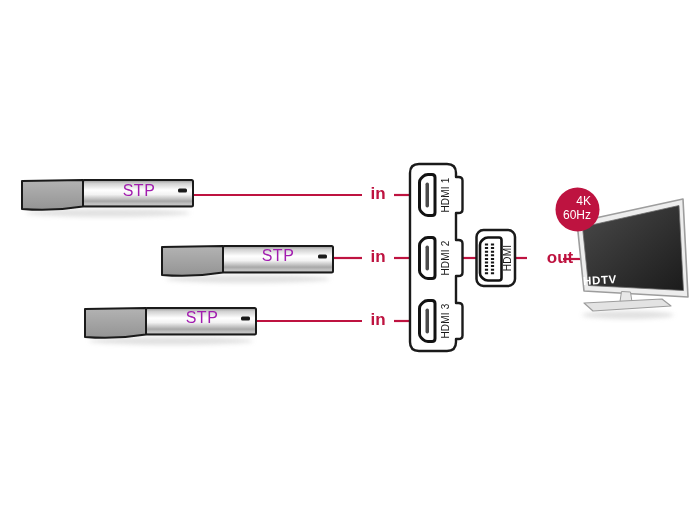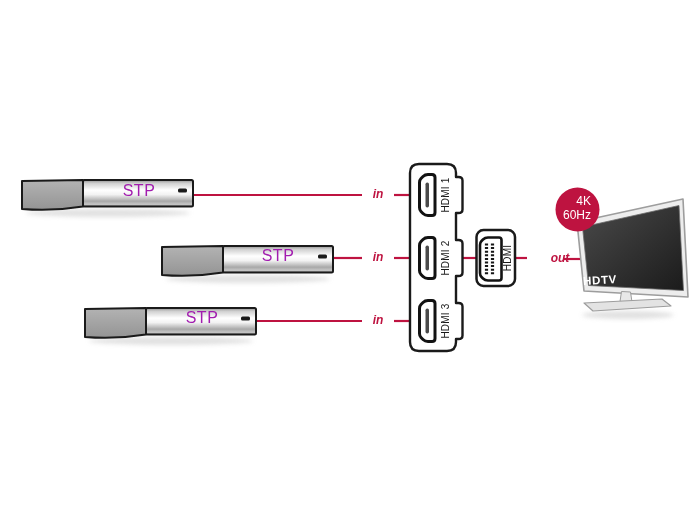--- a/index.html
+++ b/index.html
@@ -28,21 +28,21 @@
   .tv-bezel{fill:#ededed;stroke:#9d9d9d;stroke-width:1.6;stroke-linejoin:round;}
   .tv-screen{fill:url(#gScreen);stroke:#6b6b6b;stroke-width:.8;}
   .tv-neck{fill:#e8e8e8;stroke:#9d9d9d;stroke-width:1;}
   .tv-base{fill:#e3e3e3;stroke:#9d9d9d;stroke-width:1.2;stroke-linejoin:round;}
   .badge-circle{fill:var(--accent);}
 
   
   .lbl{position:absolute;transform:translate(-50%,-50%);white-space:nowrap;color:#111;}
   .rot{transform:translate(-50%,-50%) rotate(-90deg);}
   .stp-text{font-size:16px;letter-spacing:.5px;color:#a21caf;}
-  .io-text{font-size:12px;font-weight:bold;color:var(--accent);font-style:italic;}
+  .io-text{font-size:17px;font-weight:bold;color:var(--accent);}
   .port-text{font-size:10px;color:#1a1a1a;letter-spacing:.2px;}
   .badge-text{
     position:absolute;left:577px;top:209px;transform:translate(-50%,-50%);
     text-align:right;color:#fff;font-weight:normal;font-size:12px;line-height:1.15;
   }
   .badge-text span{display:block;}
   .tv-text{
     font-size:11.5px;font-weight:bold;color:#ffffff;letter-spacing:.6px;
     transform:translate(-50%,-50%) rotate(-3deg);
   }

